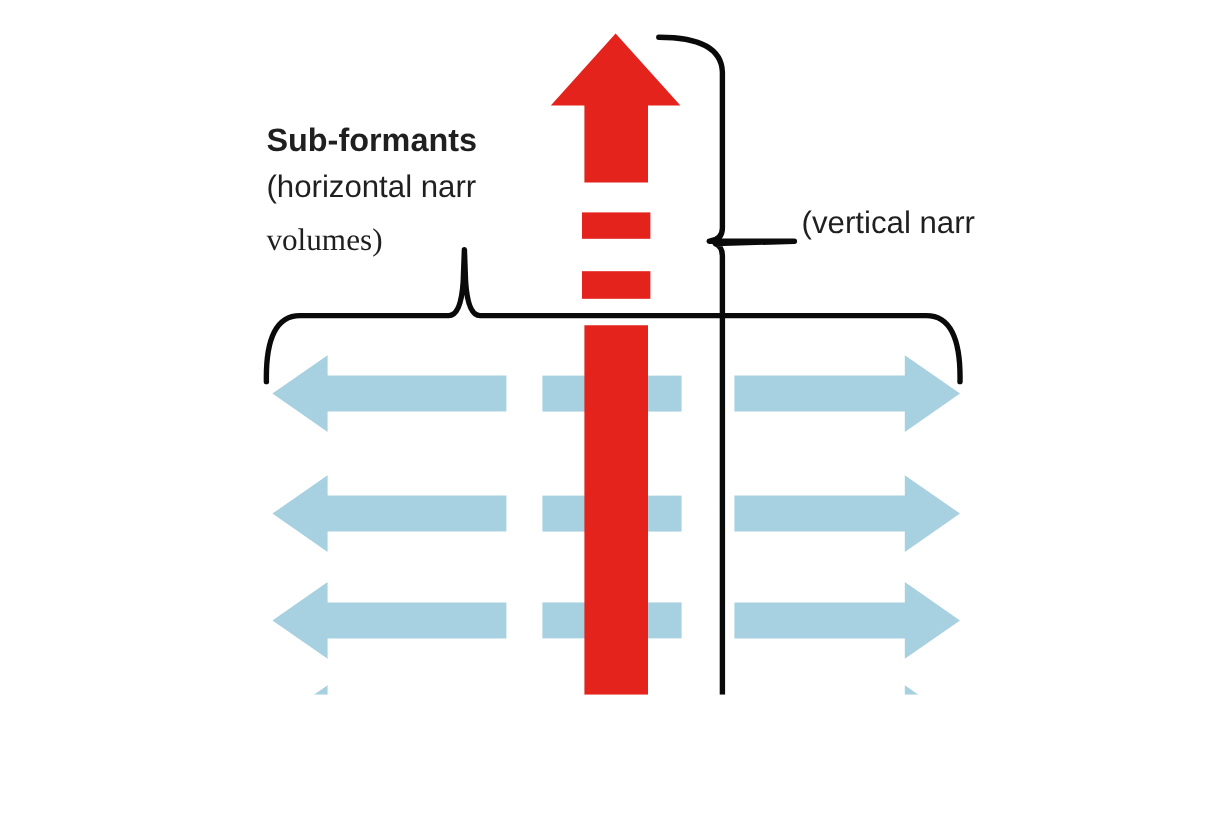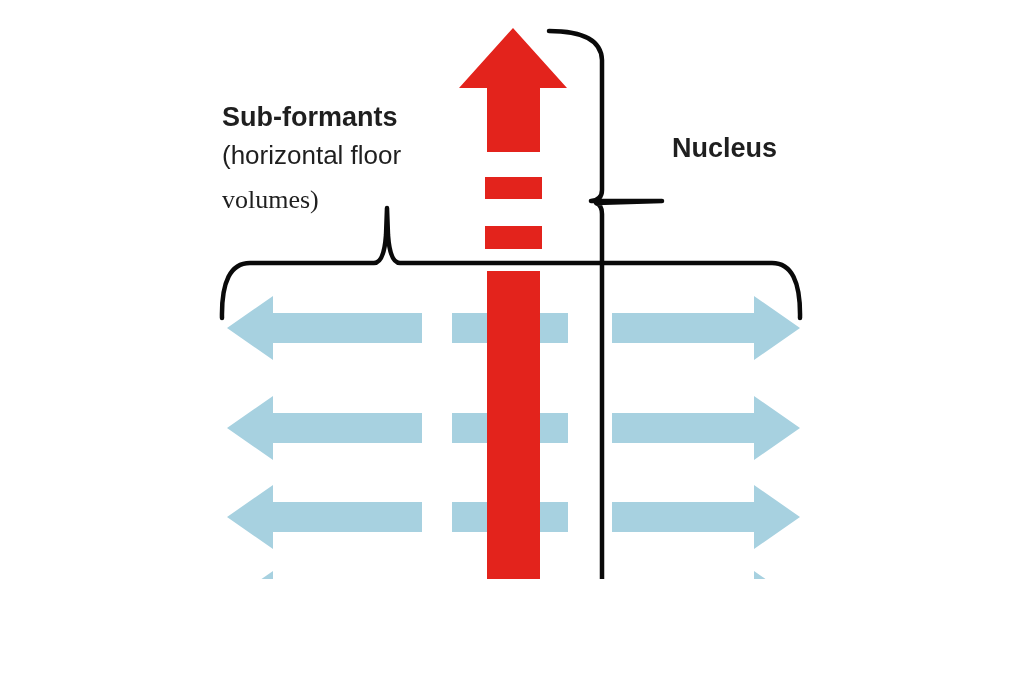--- a/index.html
+++ b/index.html
@@ -82,18 +82,18 @@
       <polygon class="red" points="487,271 540,271 540,594 568,594 513,658 458,594 487,594"></polygon>
     </g>
 
     <g>
       <path class="brace" d="M 222,318 Q 221,263 250,263 L 374,263 Q 384,263 386,235 L 387,208 L 388,235 Q 390,263 400,263 L 772,263 Q 801,263 800,318"></path>
       <path class="brace" d="M 549,31 Q 601,31 602,60 L 602,190 Q 602,200 591,201 L 662,201 L 596,203 Q 602,205 602,214 L 602,598 Q 602,631 552,632"></path>
     </g>
   </svg>
 
   <div class="lbl bold" style="left:222px; top:101px;">Sub-formants</div>
-  <div class="lbl" style="left:222px; top:140px;">(horizontal floor</div>
+  <div class="lbl" style="left:222px; top:140px;">(horizontal narr</div>
   <div class="lbl" style="left:222px; top:184px;font-family:Liberation Serif, serif;">volumes)</div>
 
-  <div class="lbl bold" style="left:672px; top:132px;">Nucleus</div>
+  <div class="lbl" style="left:668px; top:170px;">(vertical narr</div>
 
 </div>
 
 </body></html>

